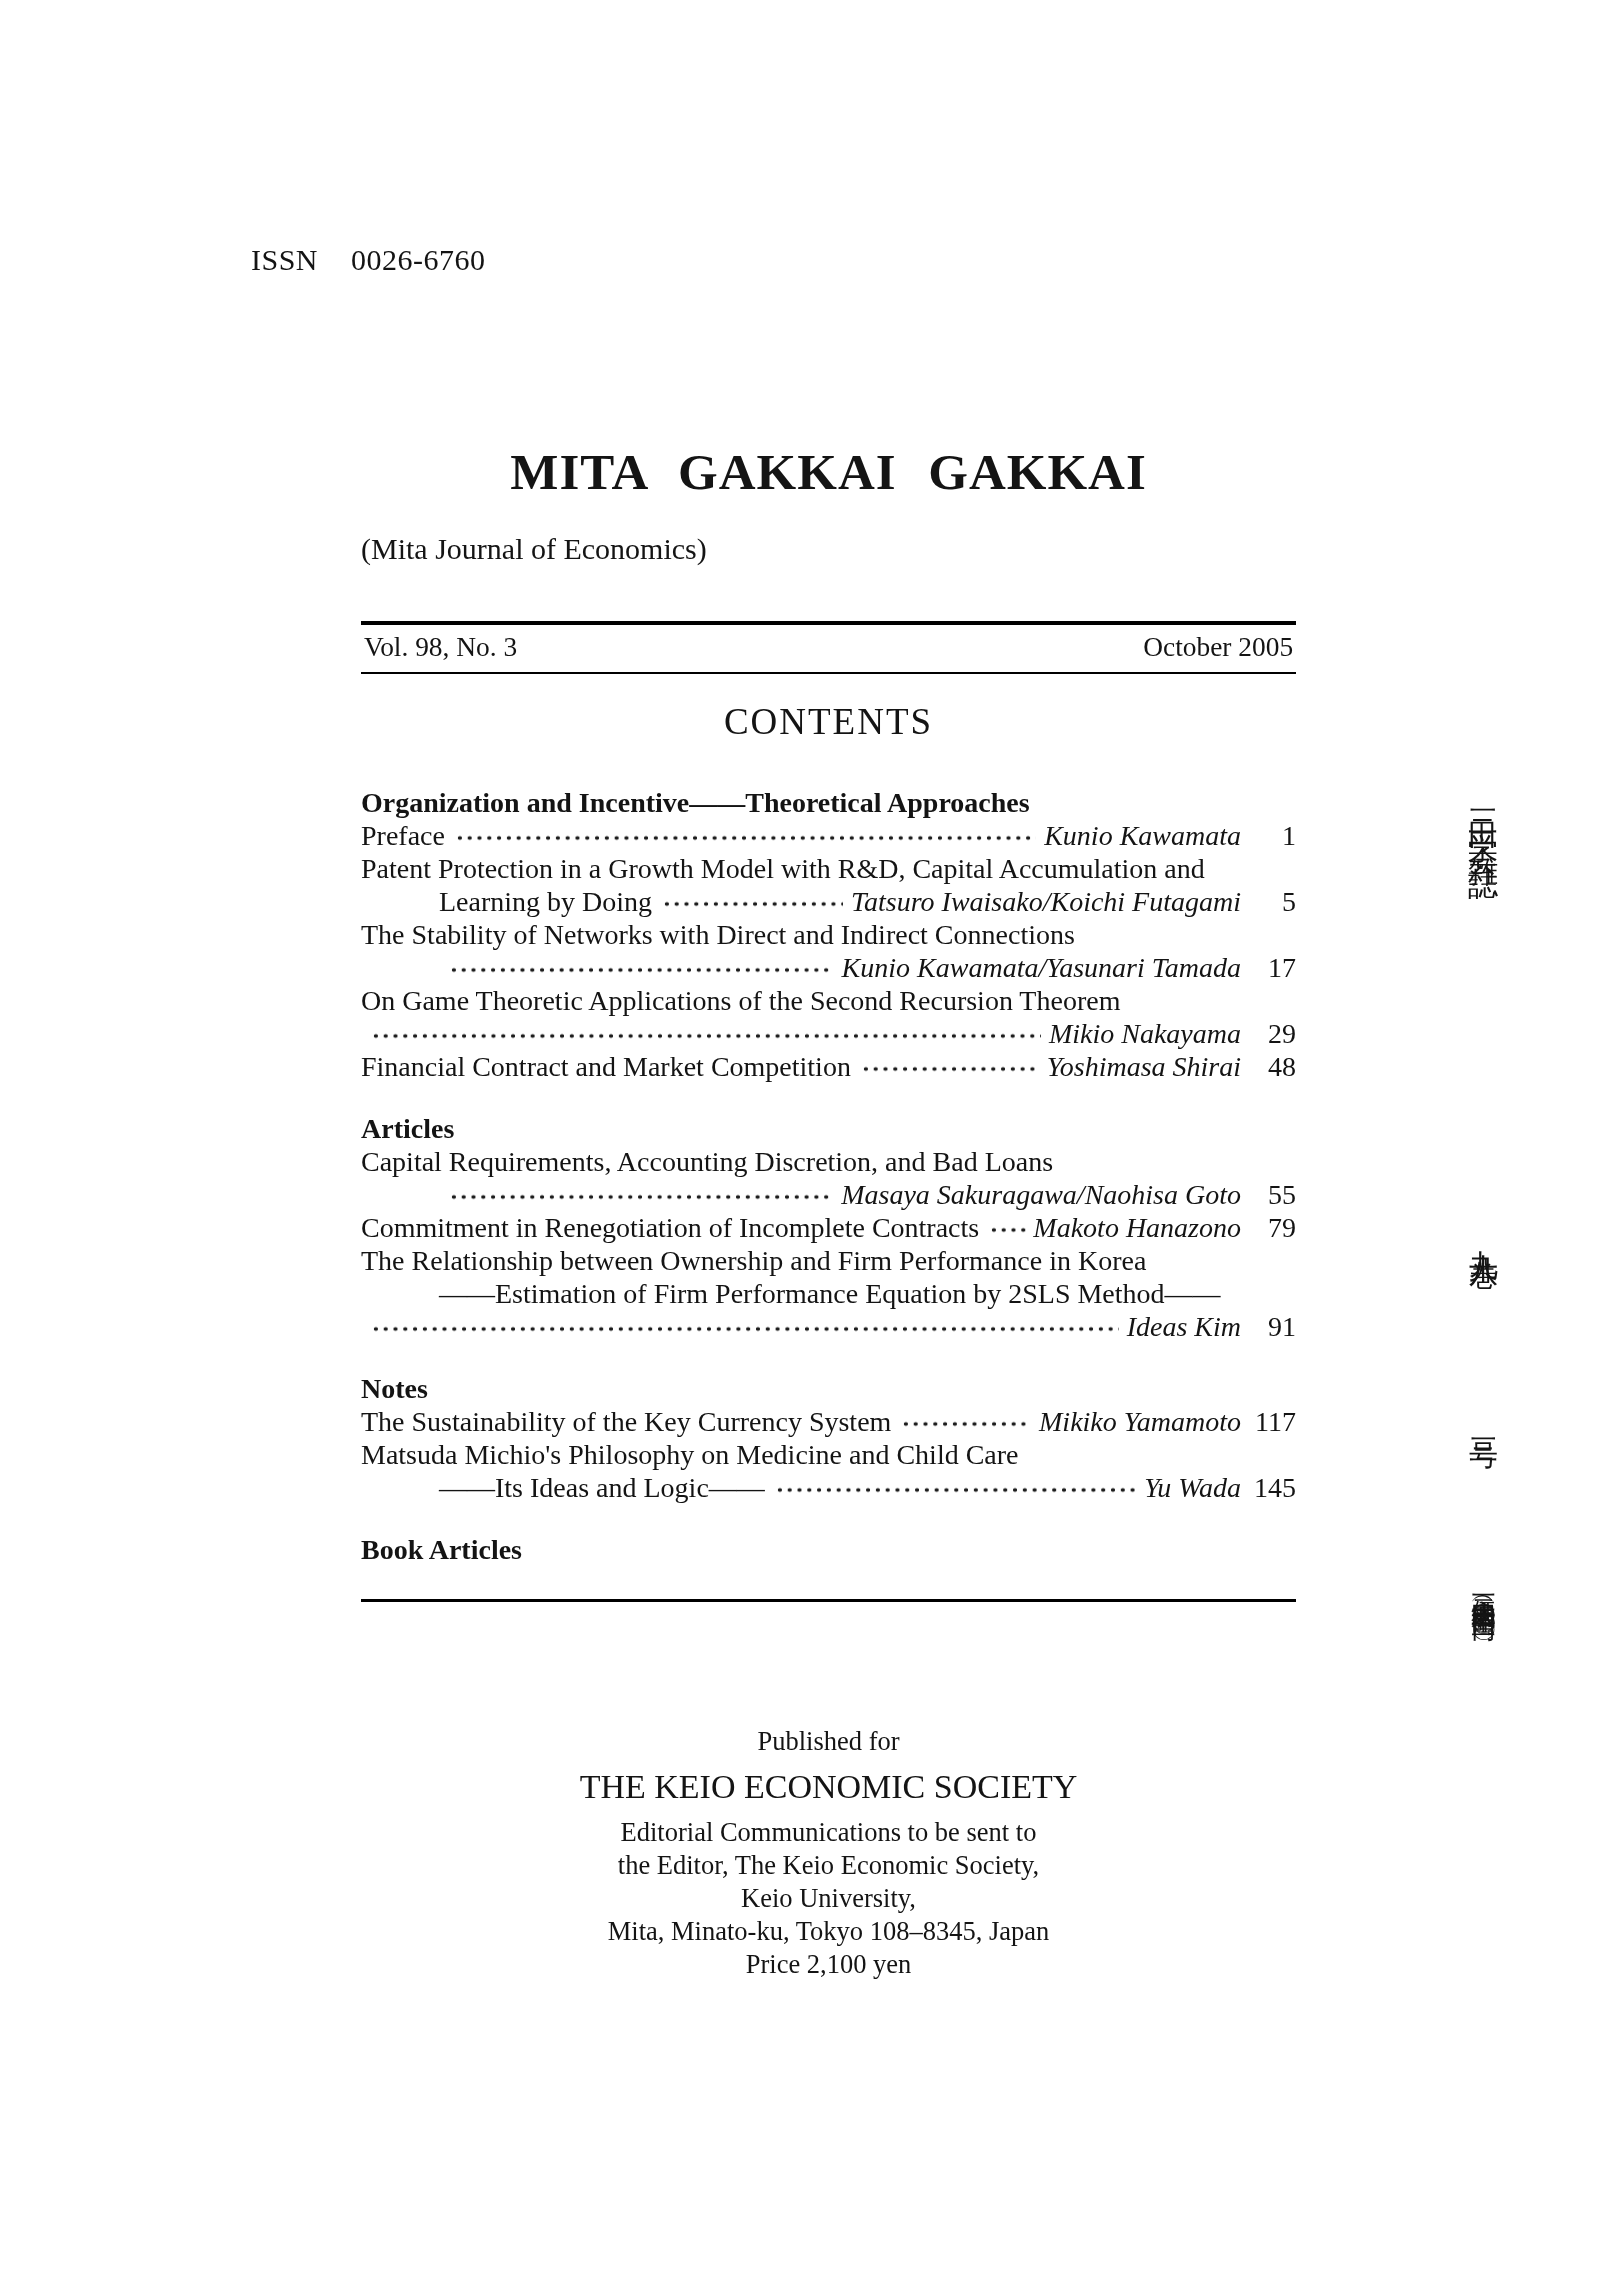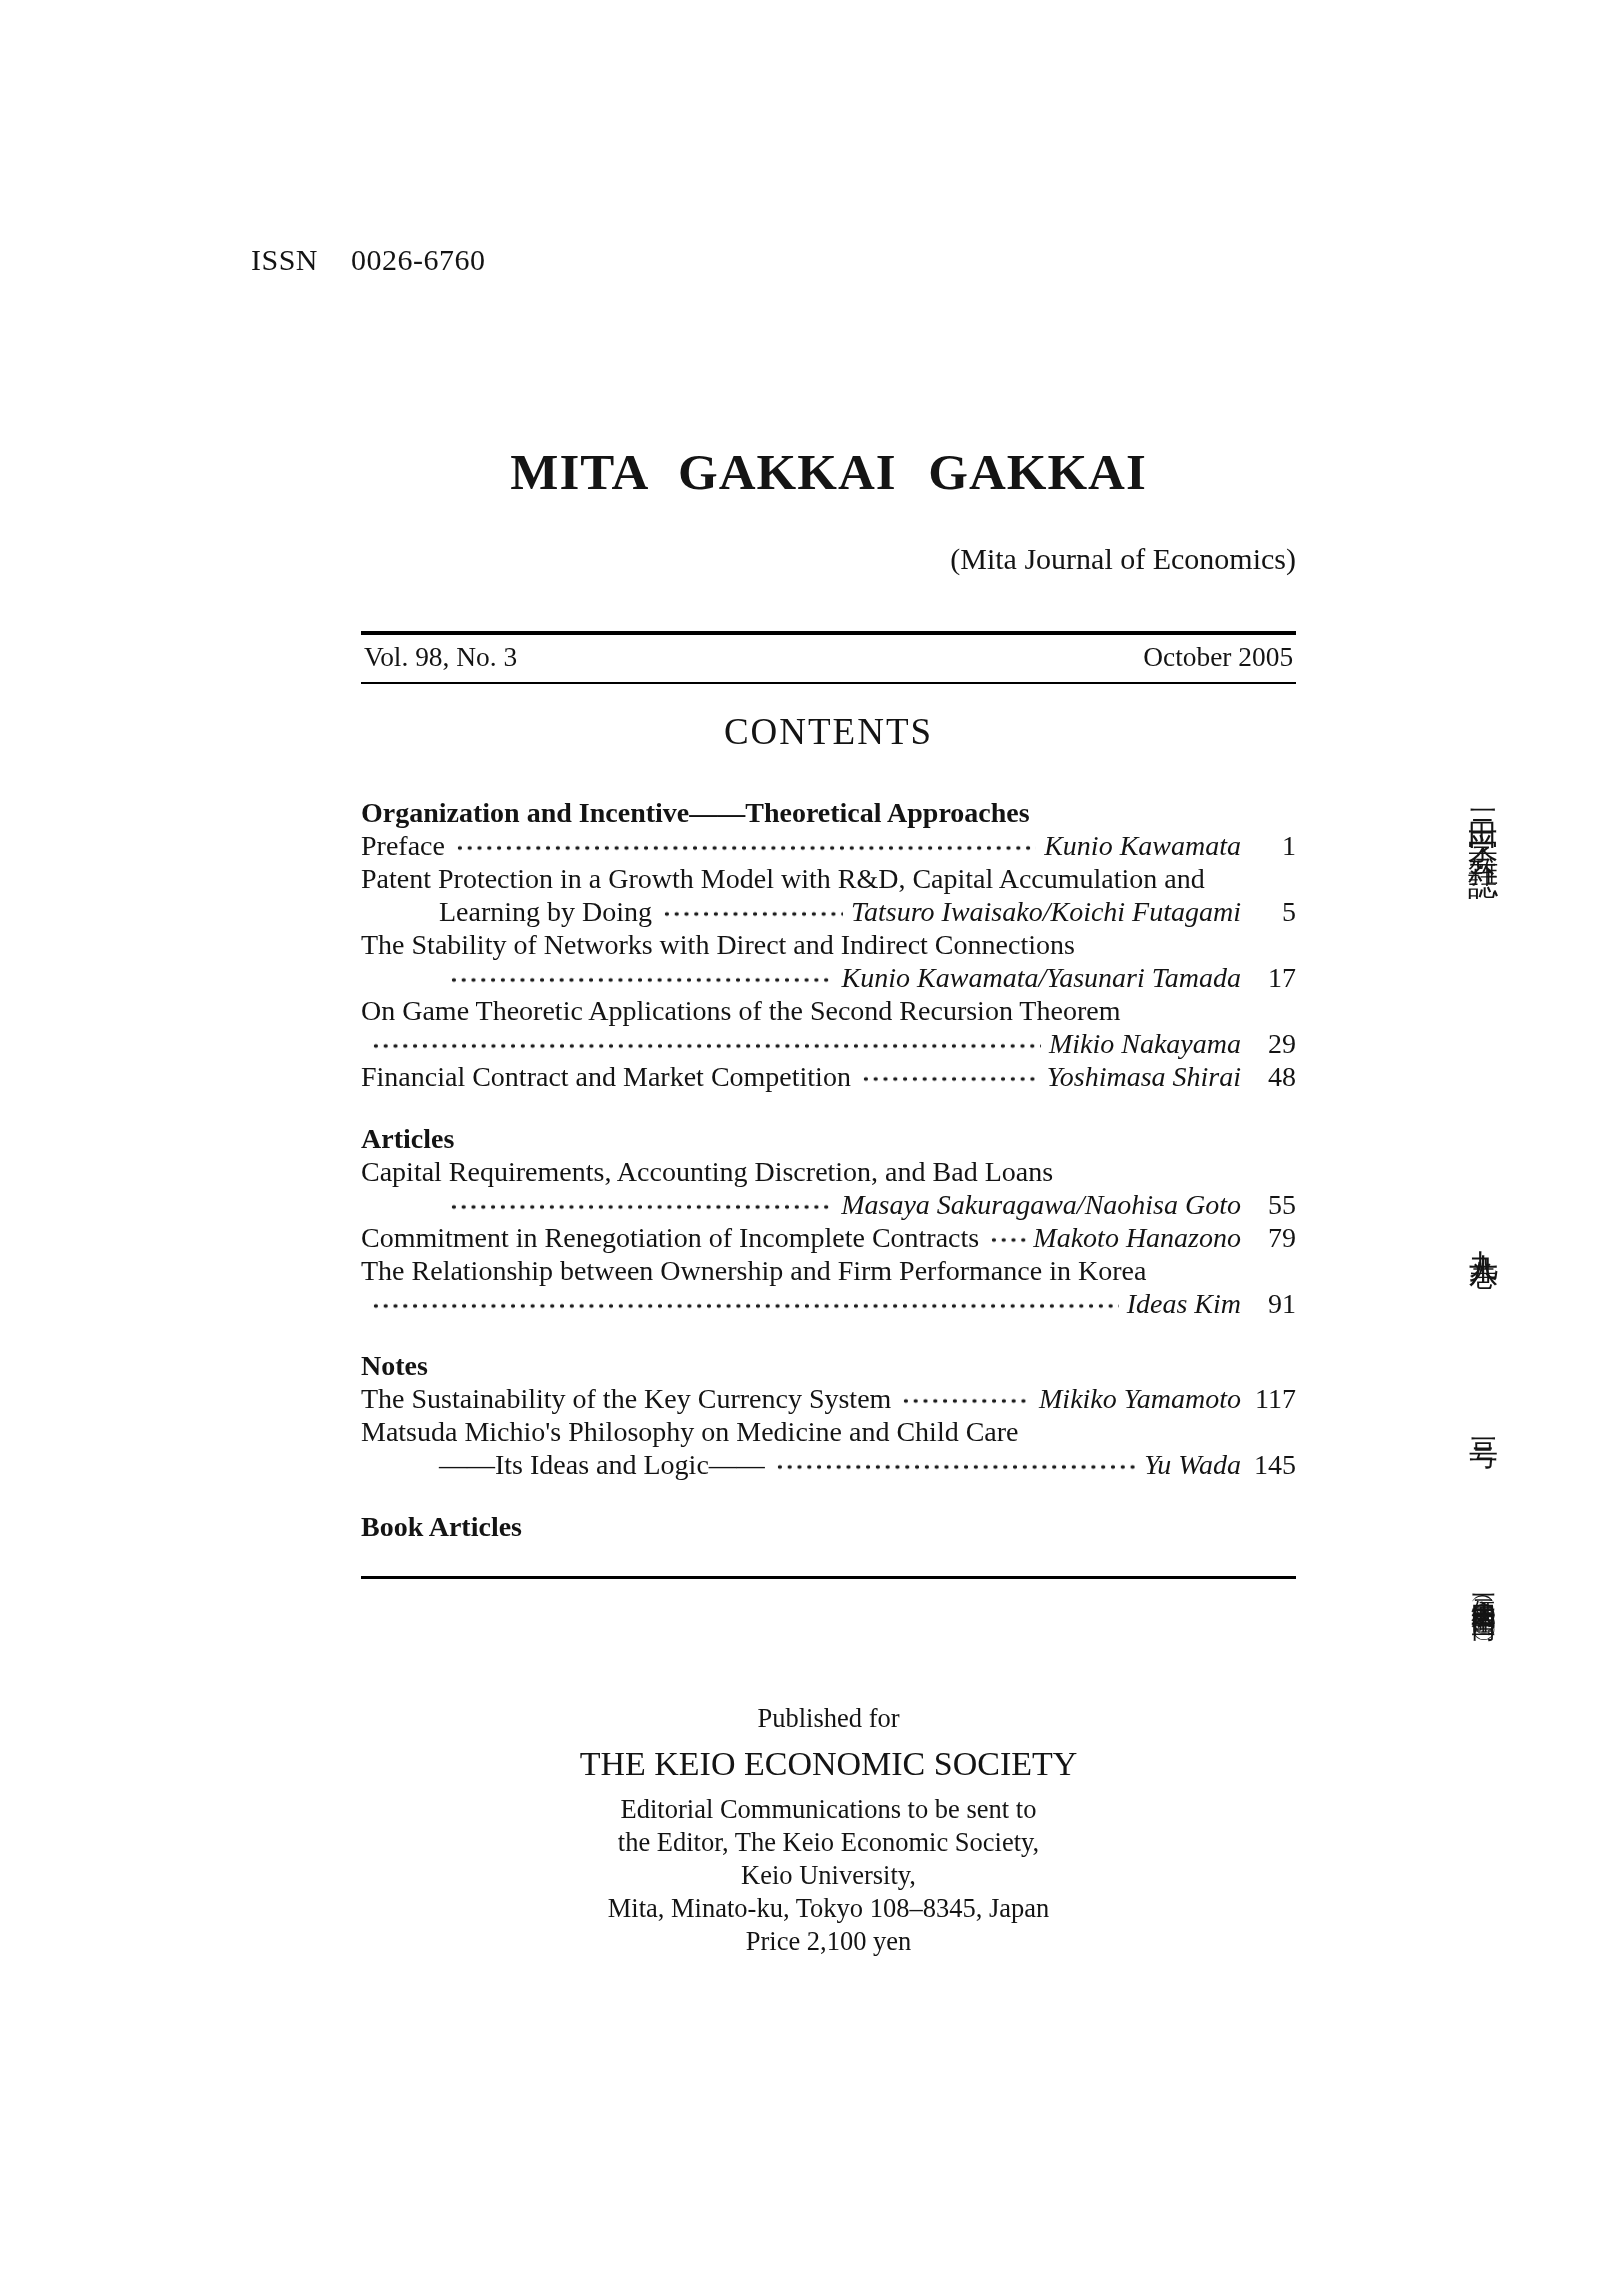--- a/index.html
+++ b/index.html
@@ -29,23 +29,23 @@
   }
   .title {
     text-align: center;
     font-size: 51px;
     font-weight: 700;
     letter-spacing: 1px;
     word-spacing: 0.35em;
     margin: 0;
   }
   .subtitle {
-    text-align: right;
+    text-align: left;
     font-size: 30px;
-    margin-top: 41px;
+    margin-top: 31px;
   }
   .rule { background: #000; }
   .rule-top { margin-top: 55px; height: 3.9px; }
   .vol-row {
     display: flex;
     justify-content: space-between;
     align-items: baseline;
     font-size: 27.4px;
     padding: 6.9px 2.9px 8.8px 2.9px;
   }
@@ -179,20 +179,23 @@
           </div>
           <div class="toc-row">
             <span class="toc-text">Commitment in Renegotiation of Incomplete Contracts</span>
             <span class="leader"></span>
             <span class="toc-author">Makoto Hanazono</span>
             <span class="toc-page">79</span>
           </div>
           <div class="toc-row">
             <span class="toc-text">The Relationship between Ownership and Firm Performance in Korea</span>
           </div>
+          <div class="toc-row indent">
+            <span class="toc-text">——Estimation of Firm Performance Equation by 2SLS Method——</span>
+          </div>
           <div class="toc-row">
             <span class="leader"></span>
             <span class="toc-author">Ideas Kim</span>
             <span class="toc-page">91</span>
           </div>
         </div>
         <div class="toc-section">
           <div class="toc-heading">Notes</div>
           <div class="toc-row">
             <span class="toc-text">The Sustainability of the Key Currency System</span>

